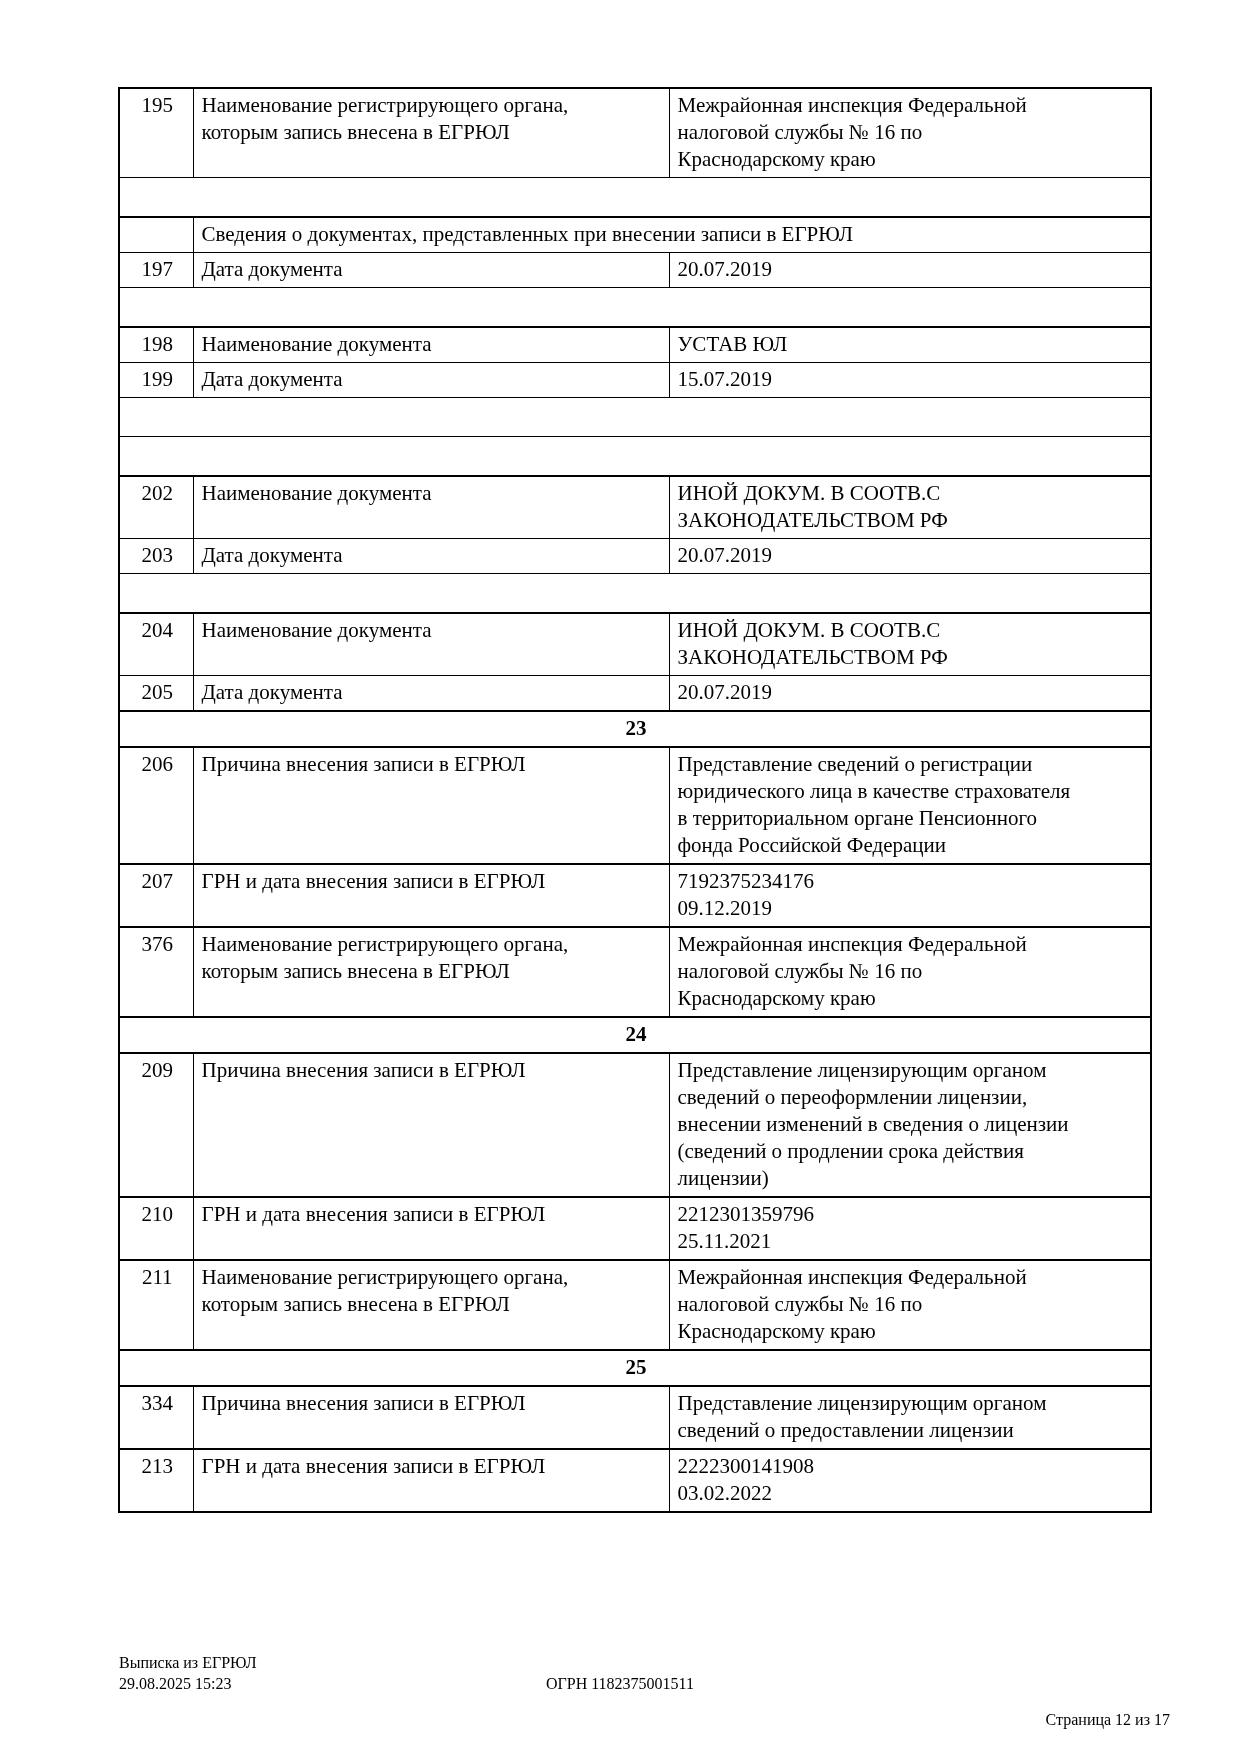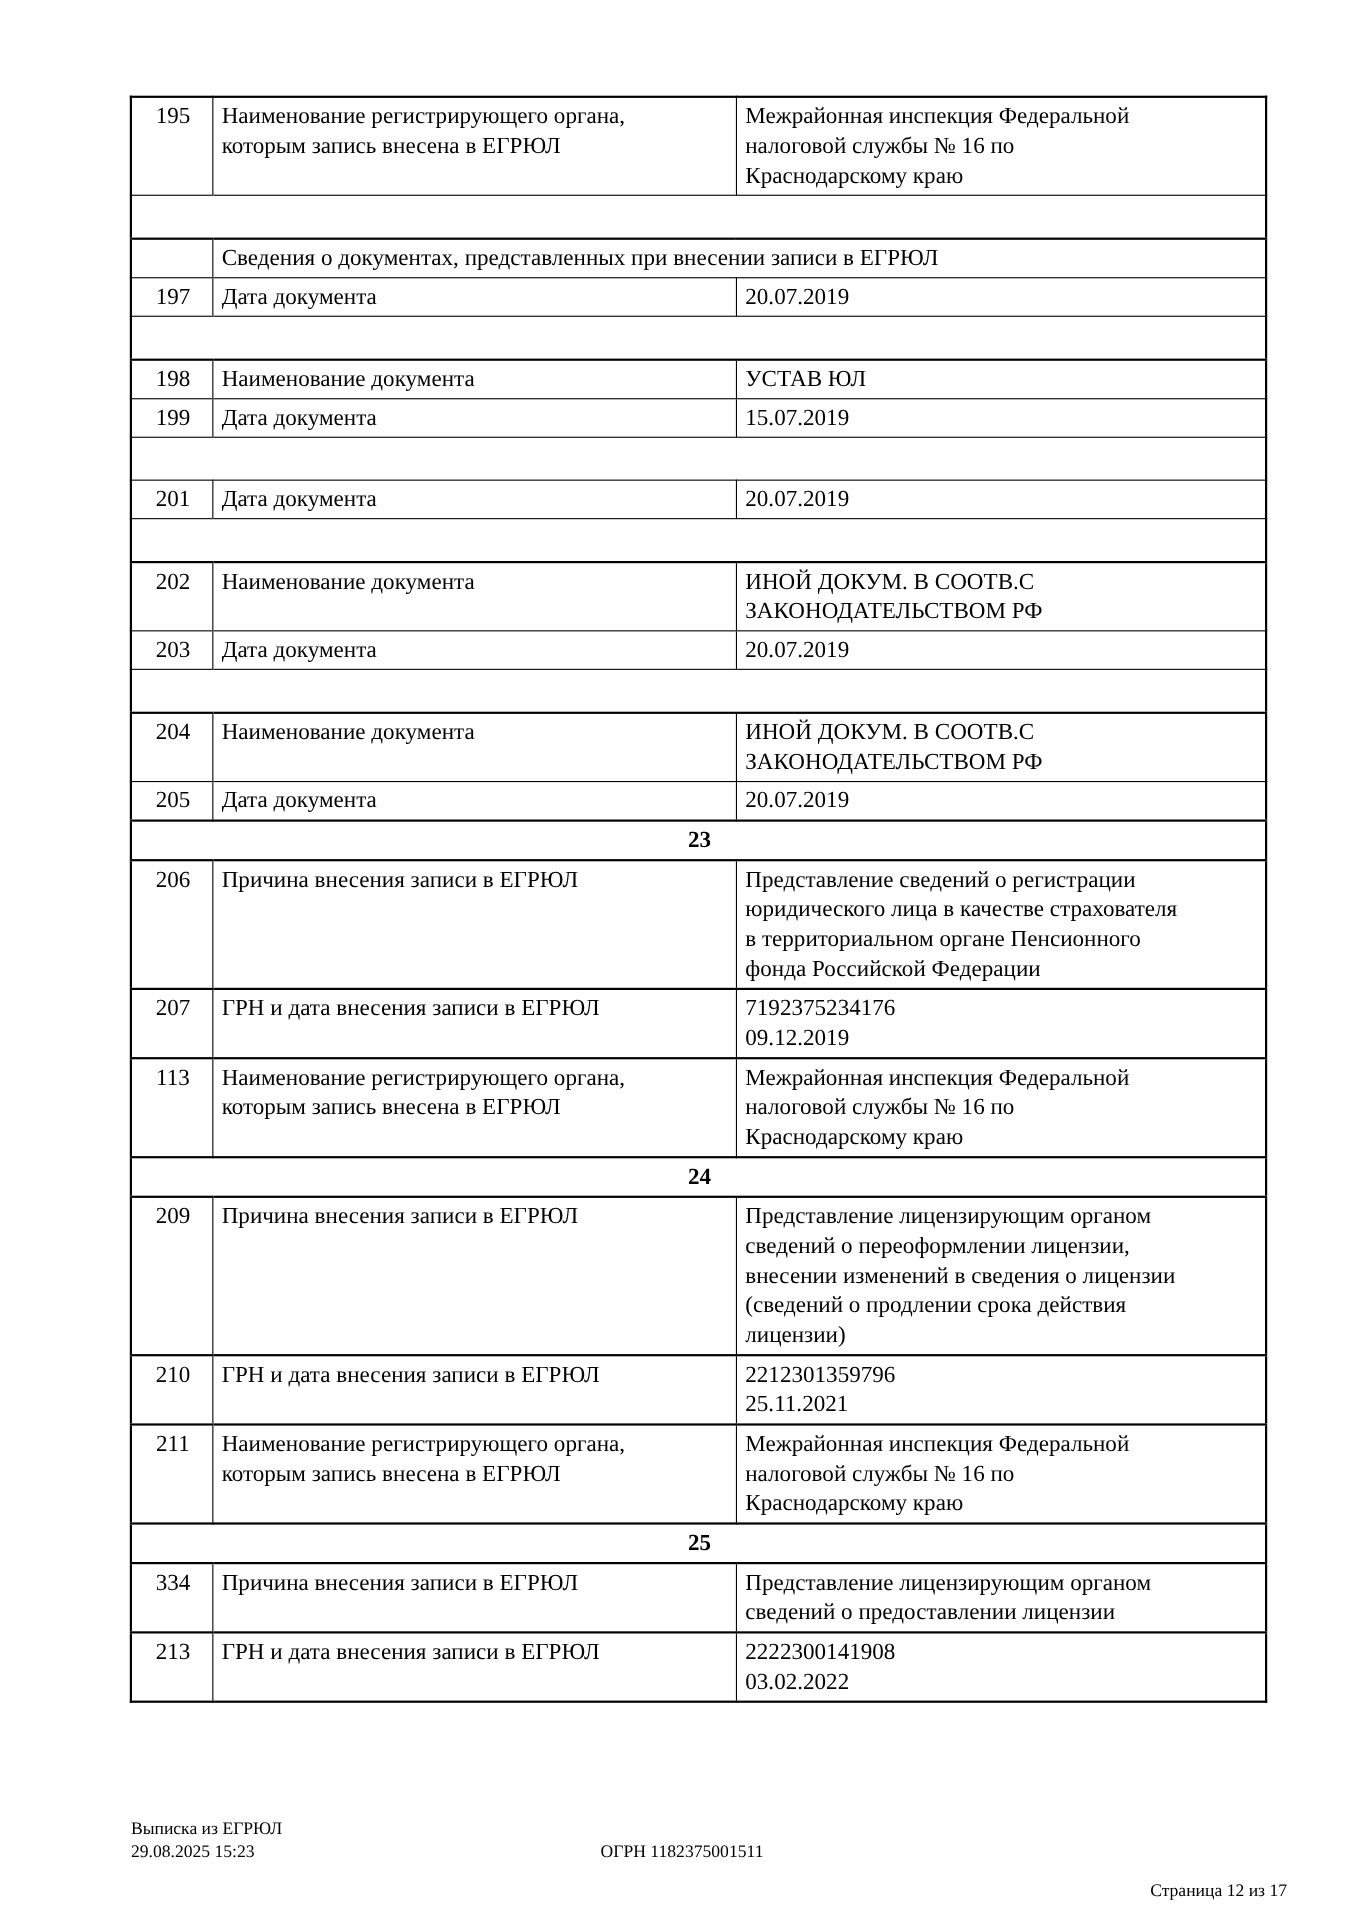--- a/index.html
+++ b/index.html
@@ -128,25 +128,20 @@
         <td class="c-num">199</td>
         <td class="c-label">Дата документа</td>
         <td class="c-val">15.07.2019</td>
       </tr>
 
       <tr class="bt1">
         <td class="c-spacer" colspan="3"></td>
       </tr>
 
 
-      <tr class="bt1">
-        <td class="c-num">201</td>
-        <td class="c-label">Дата документа</td>
-        <td class="c-val">20.07.2019</td>
-      </tr>
 
       <tr class="bt1">
         <td class="c-spacer" colspan="3"></td>
       </tr>
 
       <tr class="bt2">
         <td class="c-num">202</td>
         <td class="c-label">Наименование документа</td>
         <td class="c-val">ИНОЙ ДОКУМ. В СООТВ.С
 ЗАКОНОДАТЕЛЬСТВОМ РФ</td>
@@ -189,21 +184,21 @@
       </tr>
 
       <tr class="bt2">
         <td class="c-num">207</td>
         <td class="c-label">ГРН и дата внесения записи в ЕГРЮЛ</td>
         <td class="c-val">7192375234176
 09.12.2019</td>
       </tr>
 
       <tr class="bt2">
-        <td class="c-num">113</td>
+        <td class="c-num">376</td>
         <td class="c-label">Наименование регистрирующего органа,
 которым запись внесена в ЕГРЮЛ</td>
         <td class="c-val">Межрайонная инспекция Федеральной
 налоговой службы № 16 по
 Краснодарскому краю</td>
       </tr>
 
       <tr class="bt2">
         <td class="c-sec" colspan="3">24</td>
       </tr>

